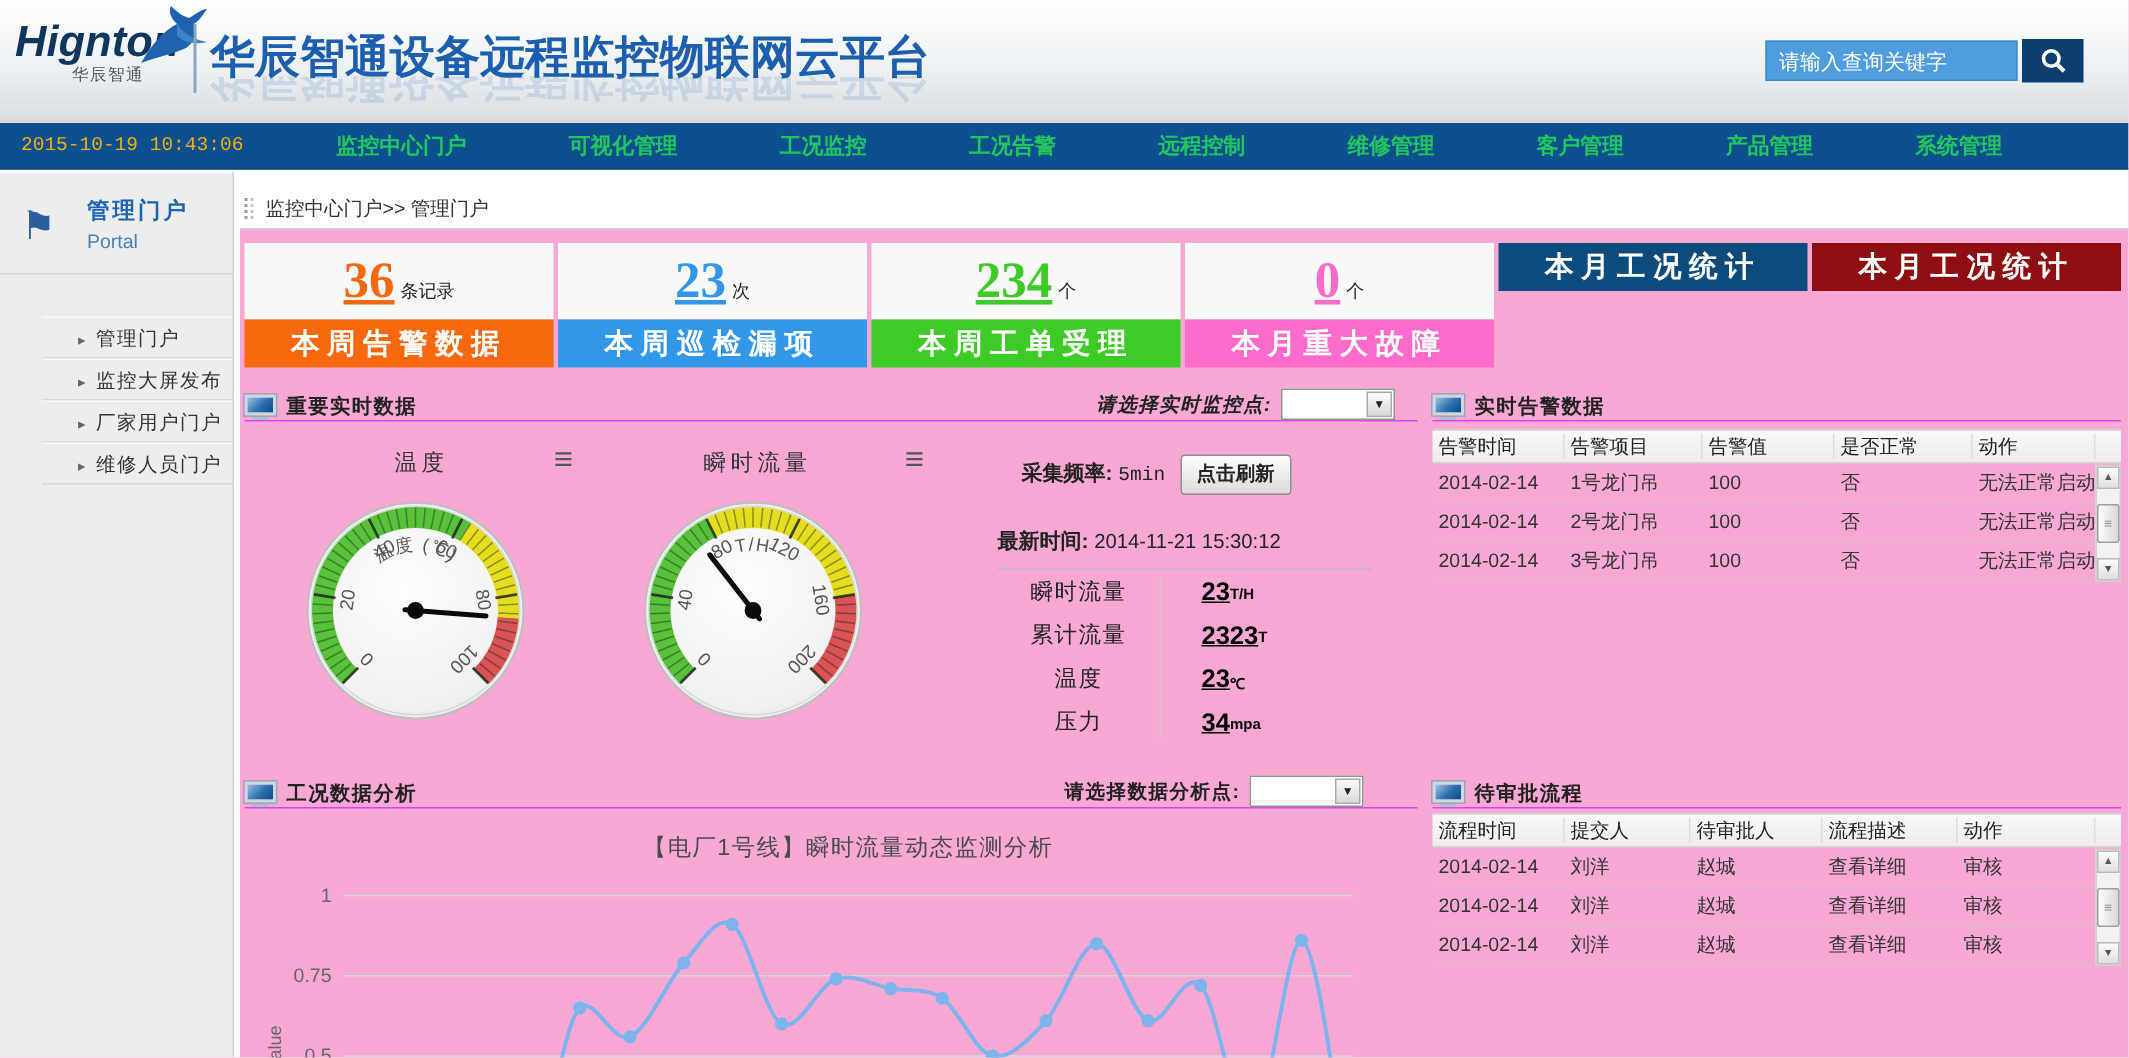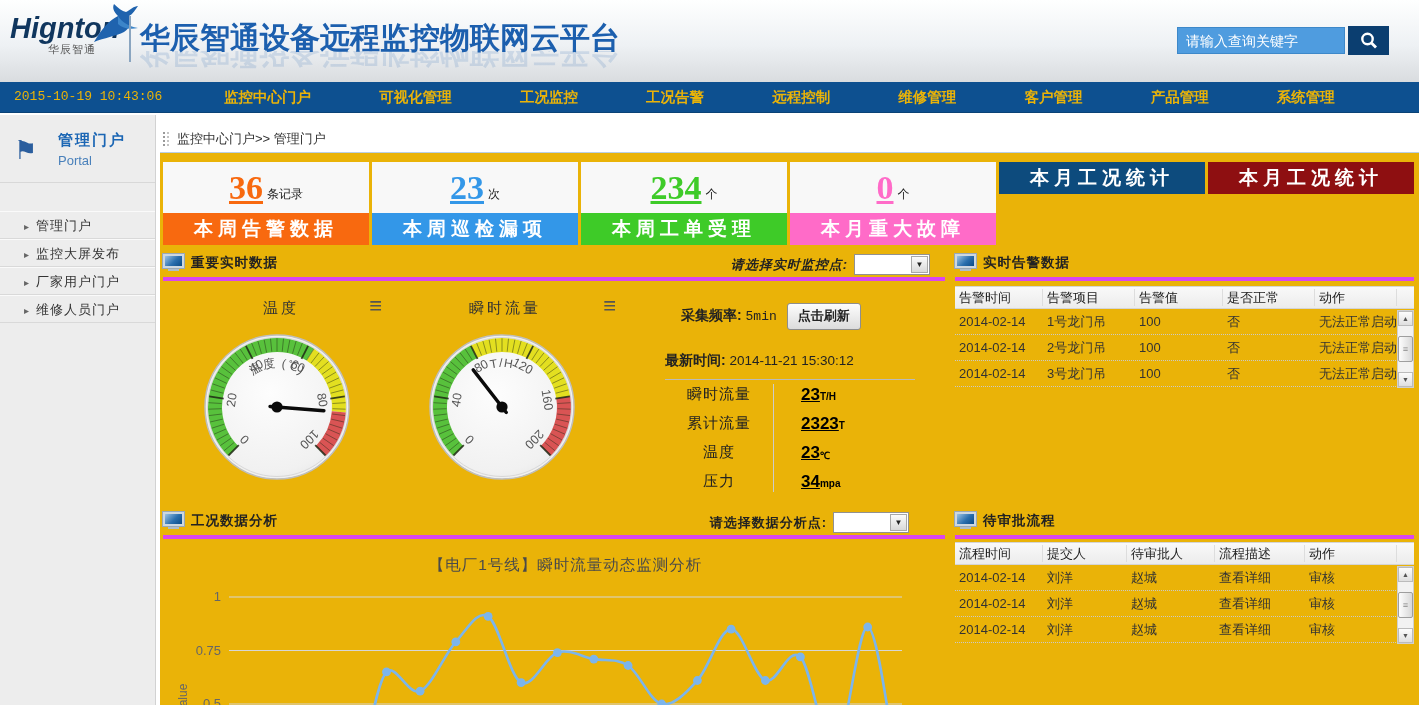--- a/index.html
+++ b/index.html
@@ -23,54 +23,54 @@
   .search-btn { position:absolute; right:30px; top:26px; width:41px; height:29px; background:#0b3e70;
                 display:flex; align-items:center; justify-content:center; cursor:pointer; }
 
   
   .navbar { position:absolute; left:0; top:82px; width:1419px; height:31px; background:#0d5090;
             border-bottom:1px solid #0a4276; }
   .nav-time { position:absolute; left:14px; top:7px; font-family:"Liberation Mono",monospace;
               font-size:13px; color:#eab308;text-align:center; }
   .nav-items { position:absolute; left:190px; right:50px; top:0; height:31px; display:flex;
                justify-content:space-around; align-items:center; }
-  .nav-item { color:#eab308; font-size:14.5px; font-weight:bold; cursor:pointer; white-space:nowrap; }
+  .nav-item { color:#22c55e; font-size:14.5px; font-weight:bold; cursor:pointer; white-space:nowrap; }
 
   
   .sidebar { position:absolute; left:0; top:115px; width:156px; height:590px; background:#ededed;
              border-right:1px solid #d2d2d2; }
   .portal { position:relative; padding:16px 0 14px 14px; border-bottom:1px solid #d8d8d8; }
   .flag-icon { position:absolute; left:14px; top:22px; font-size:26px; color:#2b5e9e; line-height:1; }
   .portal-title { margin-left:44px; font-size:15px; font-weight:bold; color:#1b66b4; letter-spacing:2px; }
   .portal-sub { margin-left:44px; font-size:13px; color:#4a81bb; margin-top:3px; }
-  .side-menu { margin-top:28px; list-style:none; }
+  .side-menu { margin-top:28px; list-style:none;padding-left:28px; }
   .side-menu li { height:28px; line-height:27px; padding-left:24px; font-size:13px; color:#333;
                   border-top:1px solid #fafafa; border-bottom:1px solid #d9d9d9; cursor:pointer;
                   letter-spacing:1px; white-space:nowrap; }
   .side-menu li .tri { color:#666; font-size:10px; margin-right:6px; }
 
   
   .breadcrumb { position:absolute; left:163px; top:130px; font-size:13px; color:#333; display:flex; align-items:center; }
   .bc-icon { width:6px; height:14px; border-left:2px dotted #9a9a9a; border-right:2px dotted #c4c4c4; margin-right:8px; }
 
   
   .main { position:absolute; left:160px; top:152px; width:1259px; height:553px;
-          border-top:1px solid #b9cfe4; background:#eab308; }
+          border-top:1px solid #b9cfe4; background:#f9a8d4; }
 
   
   .cards { position:absolute; left:3px; top:9px; width:1251px; display:flex; gap:3px; }
   .card { flex:1; cursor:pointer; }
   .card-top { height:51px; background:#f8f8f8; display:flex; align-items:center; justify-content:center; }
   .card-num { font-family:"Liberation Serif",serif; font-size:34px; font-weight:bold; text-decoration:underline; line-height:1; }
   .card-unit { font-size:12px; color:#222; margin-left:4px; margin-top:14px; }
   .card-banner { height:32px; display:flex; align-items:center; justify-content:center;
                  color:#fff; font-size:19px; font-weight:bold; letter-spacing:5px; }
 
   
-  .sec-header { position:absolute; height:27px; border-bottom:4px solid #d946ef; display:flex; align-items:flex-start; }
+  .sec-header { position:absolute; height:27px; border-bottom:1px solid #d946ef; display:flex; align-items:flex-end; }
   .sec-title { font-size:13.5px; font-weight:bold; color:#222; margin-left:7px; letter-spacing:1px; }
   .mon-icon { width:21px; height:17px; position:relative; display:inline-block; }
   .mon-screen { position:absolute; left:0; top:0; width:21px; height:14px; border:2px solid #cdd7e0;
                 outline:1px solid #98a8b6; background:linear-gradient(135deg,#9cc3e4,#2a6fae 55%,#0a4a86); }
   .mon-stand { position:absolute; left:5px; bottom:0; width:11px; height:2px; background:#aebccb; }
   .sel-wrap { margin-left:auto; display:flex; align-items:center; }
   .sel-label { font-size:13px; color:#222; font-weight:bold; margin-right:6px; letter-spacing:1px; }
   .select { width:76px; height:21px; background:#fff; border:1px solid #919191; position:relative; cursor:pointer; }
   .select .sel-btn { position:absolute; right:1px; top:1px; bottom:1px; width:17px;
                      background:linear-gradient(#fbfbfb,#d9d9d9); border:1px solid #a8a8a8;

